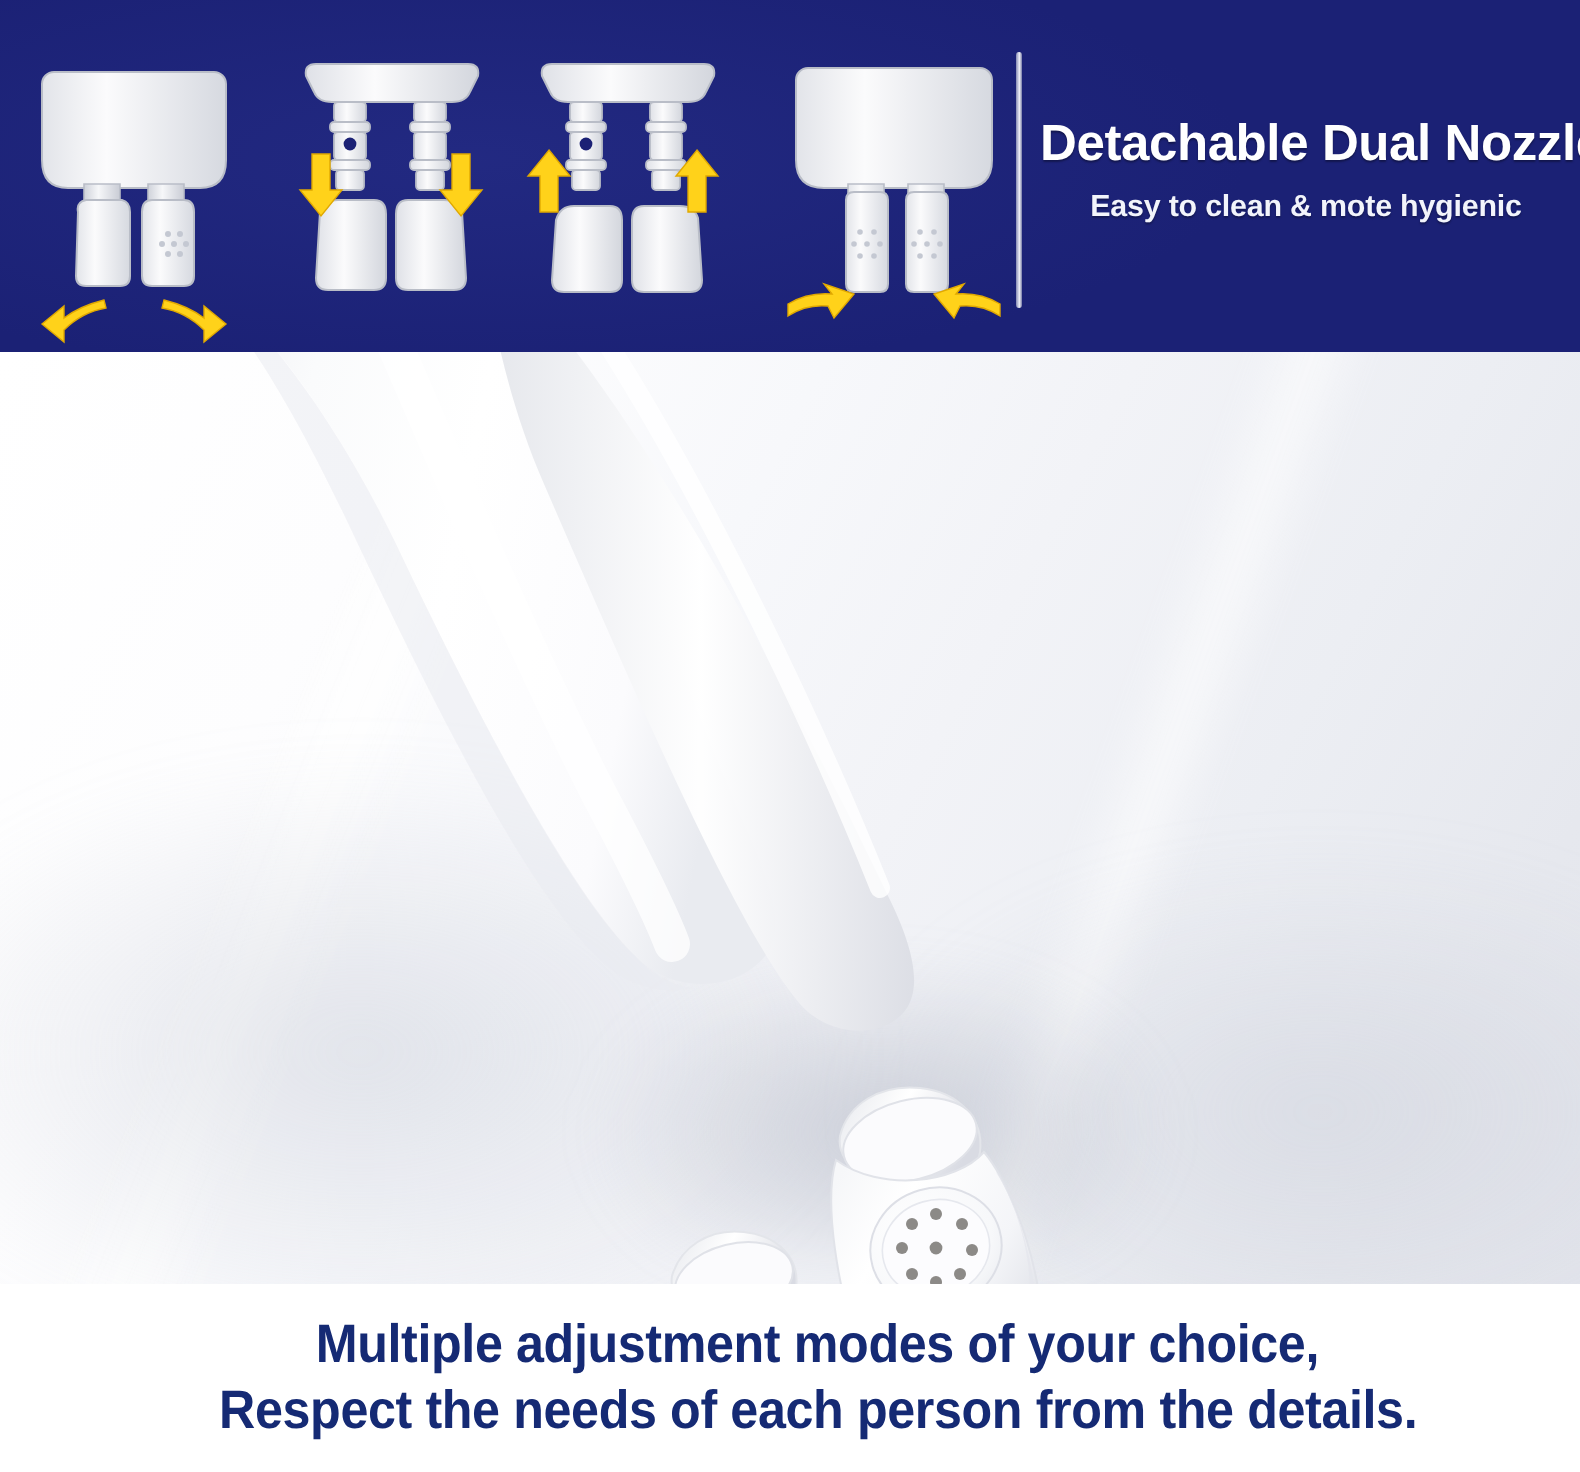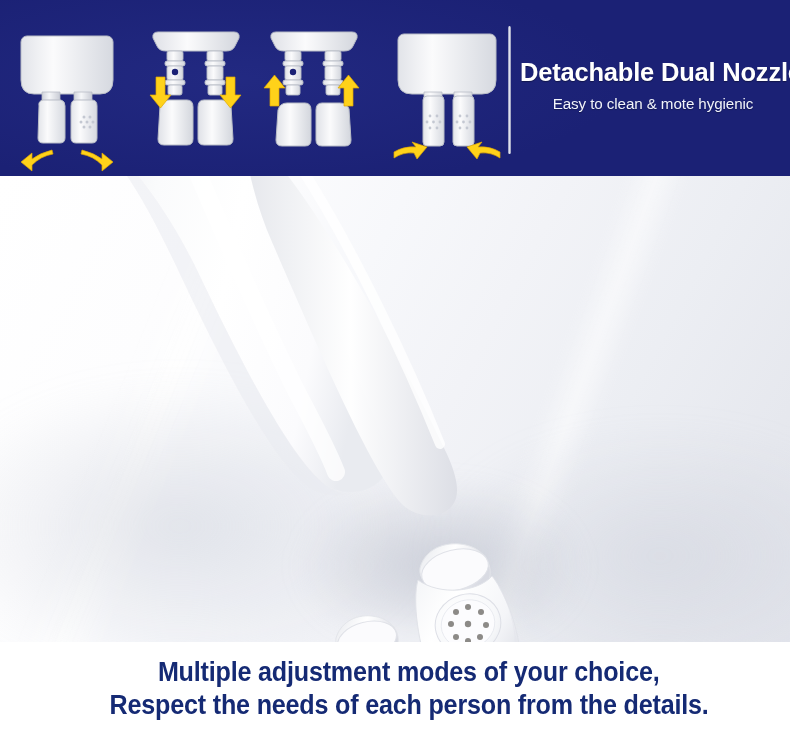--- a/index.html
+++ b/index.html
@@ -50,21 +50,21 @@
     font-weight: bold;
     color: #ffffff;
     letter-spacing: -0.2px;
     line-height: 1.12;
     white-space: nowrap;
     text-shadow: 0 1px 1px rgba(0,0,0,.35);
   }
   .banner-sub {
     margin-top: 8px;
     font-size: 15.2px;
-    font-weight: normal;
+    font-weight: bold;
     color: #f2f4fb;
     letter-spacing: -0.1px;
     white-space: nowrap;
     text-shadow: 0 1px 1px rgba(0,0,0,.3);
   }
 
   
   .diagram {
     position: absolute;
     top: 22px;

